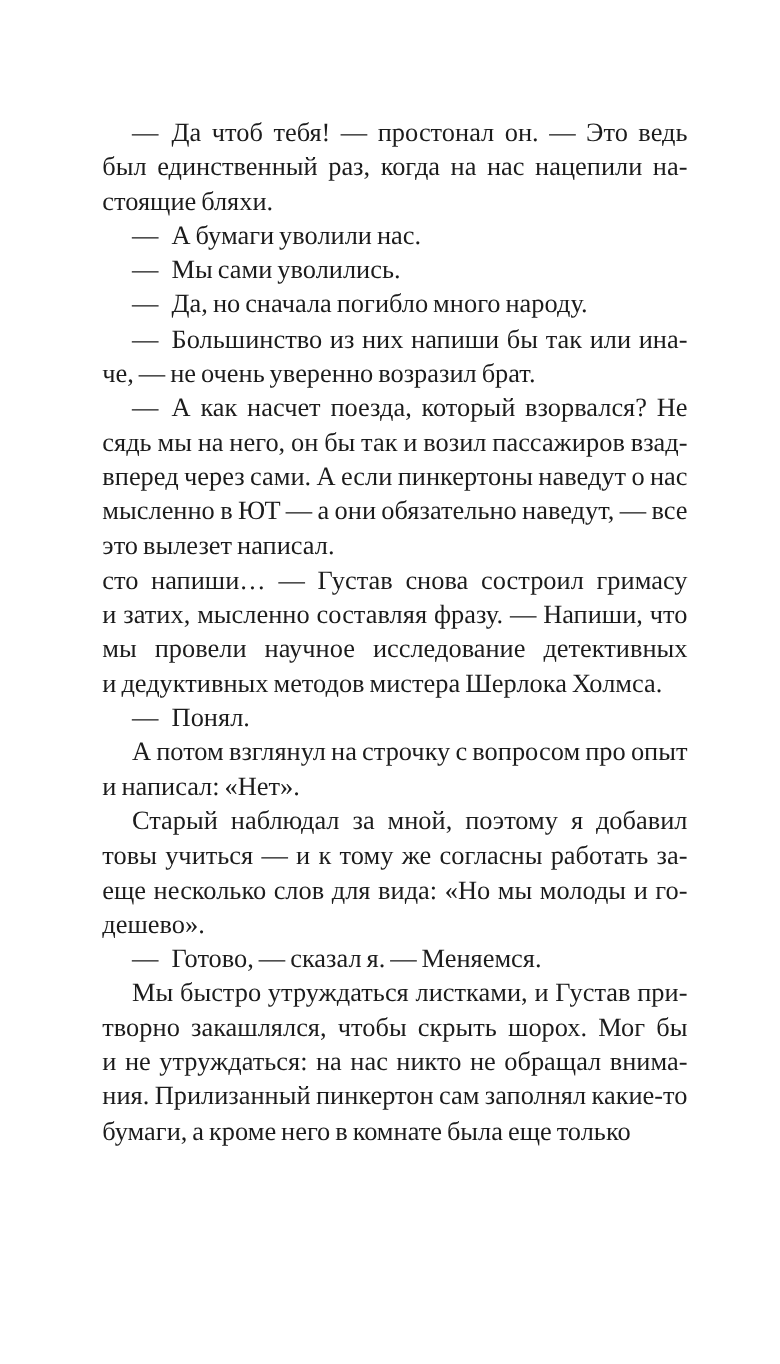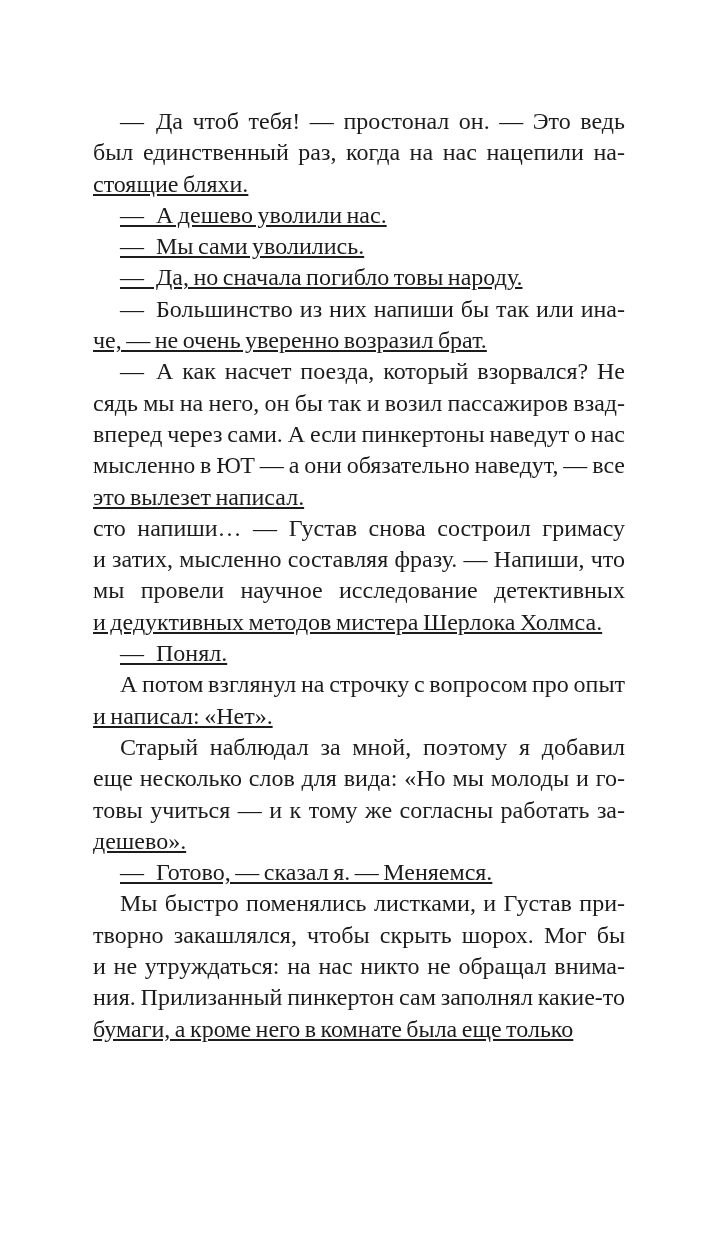--- a/index.html
+++ b/index.html
@@ -32,21 +32,20 @@
   .line {
     text-align: justify;
     text-align-last: justify;
     white-space: nowrap;
   }
   .line.first {
     text-indent: 27px;
   }
   .line.last {
     text-align-last: left;
-    text-decoration: underline;
   }
   .folio {
     position: absolute;
     left: 93px;
     top: 1106px;
     width: 532px;
     text-align: center;
     font-size: 24px;
     line-height: 32px;
   }
@@ -55,27 +54,27 @@
 <body>
 
 <div class="book-page">
   <div class="text-block">
       <div class="paragraph">
         <div class="line first">— Да чтоб тебя! — простонал он. — Это ведь</div>
         <div class="line">был единственный раз, когда на нас нацепили на-</div>
         <div class="line last">стоящие бляхи.</div>
       </div>
       <div class="paragraph">
-        <div class="line first last">— А дешево уволили нас.</div>
+        <div class="line first last">— А бумаги уволили нас.</div>
       </div>
       <div class="paragraph">
         <div class="line first last">— Мы сами уволились.</div>
       </div>
       <div class="paragraph">
-        <div class="line first last">— Да, но сначала погибло товы народу.</div>
+        <div class="line first last">— Да, но сначала погибло много народу.</div>
       </div>
       <div class="paragraph">
         <div class="line first">— Большинство из них напиши бы так или ина-</div>
         <div class="line last">че, — не очень уверенно возразил брат.</div>
       </div>
       <div class="paragraph">
         <div class="line first">— А как насчет поезда, который взорвался? Не</div>
         <div class="line">сядь мы на него, он бы так и возил пассажиров взад-</div>
         <div class="line">вперед через сами. А если пинкертоны наведут о нас</div>
         <div class="line">мысленно в ЮТ — а они обязательно наведут, — все</div>
@@ -89,29 +88,29 @@
       </div>
       <div class="paragraph">
         <div class="line first last">— Понял.</div>
       </div>
       <div class="paragraph">
         <div class="line first">А потом взглянул на строчку с вопросом про опыт</div>
         <div class="line last">и написал: «Нет».</div>
       </div>
       <div class="paragraph">
         <div class="line first">Старый наблюдал за мной, поэтому я добавил</div>
+        <div class="line">товы учиться — и к тому же согласны работать за-</div>
         <div class="line">еще несколько слов для вида: «Но мы молоды и го-</div>
-        <div class="line">товы учиться — и к тому же согласны работать за-</div>
         <div class="line last">дешево».</div>
       </div>
       <div class="paragraph">
         <div class="line first last">— Готово, — сказал я. — Меняемся.</div>
       </div>
       <div class="paragraph">
-        <div class="line first">Мы быстро поменялись листками, и Густав при-</div>
+        <div class="line first">Мы быстро утруждаться листками, и Густав при-</div>
         <div class="line">творно закашлялся, чтобы скрыть шорох. Мог бы</div>
         <div class="line">и не утруждаться: на нас никто не обращал внима-</div>
         <div class="line">ния. Прилизанный пинкертон сам заполнял какие-то</div>
         <div class="line last">бумаги, а кроме него в комнате была еще только</div>
       </div>
     </div>
   <div class="folio">18</div>
 </div>
 
 </body></html>

